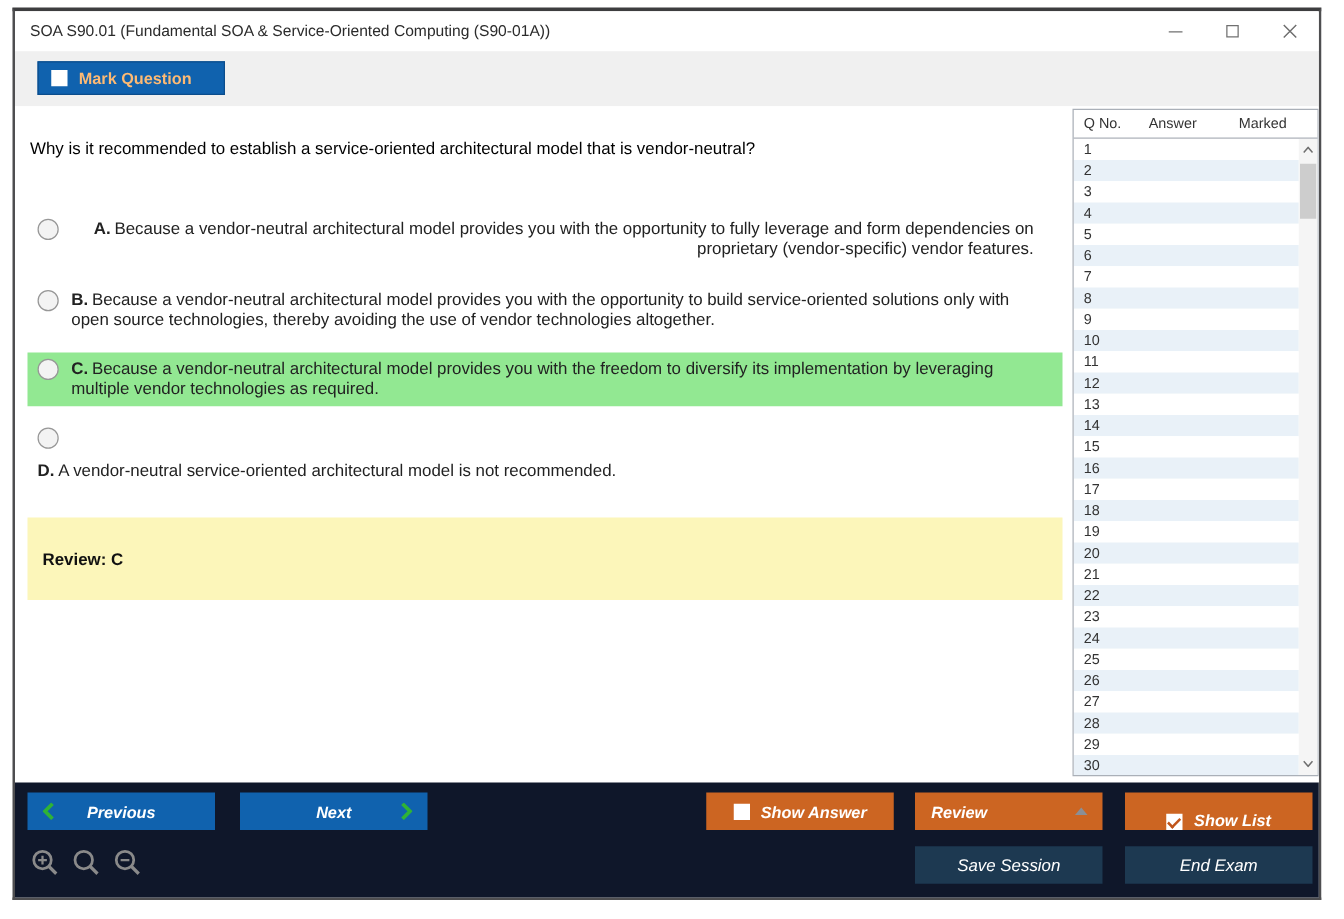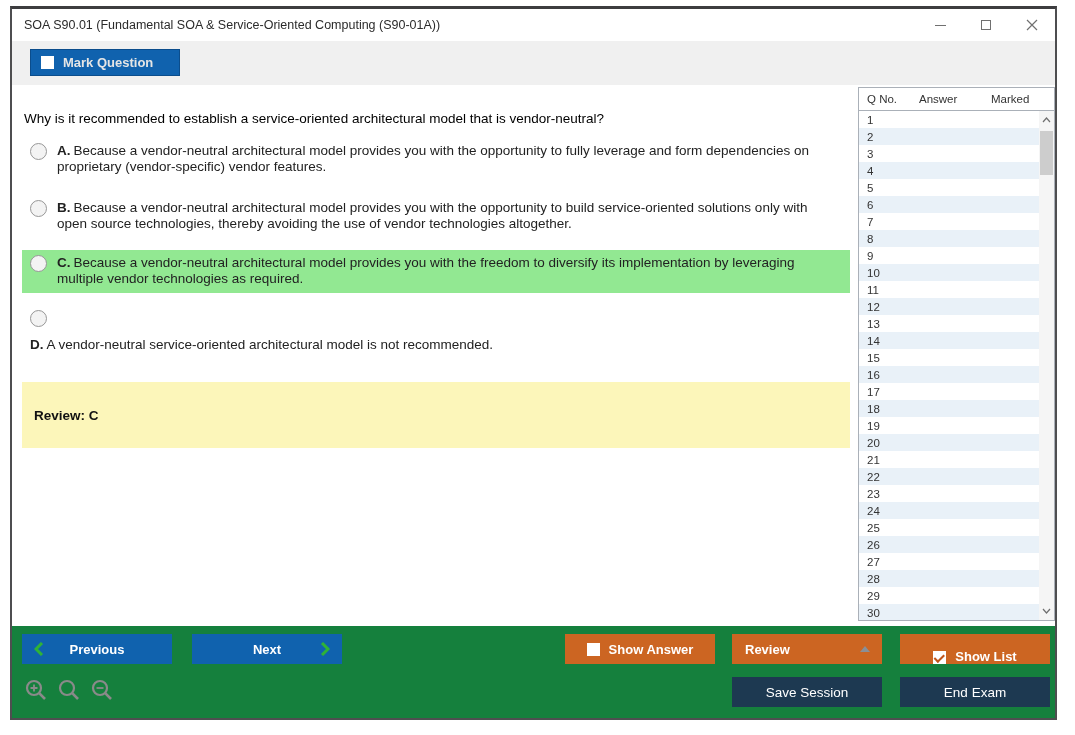--- a/index.html
+++ b/index.html
@@ -16,37 +16,37 @@
   .titlebar { height:32px; background:#fff; display:flex; align-items:center; flex:0 0 auto; }
   .title { margin-left:12px; font-size:12.5px; color:#2b2b2b; }
   .win-controls { margin-left:auto; display:flex; align-items:center; height:100%; }
   .winbtn { width:46px; height:100%; display:flex; align-items:center; justify-content:center; cursor:pointer; }
   .min-glyph { width:11px; border-top:1px solid #707070; display:inline-block; }
   .max-glyph { width:10px; height:10px; border:1px solid #707070; display:inline-block; }
 
   
   .headerband { height:44px; background:#f0f0f0; position:relative; display:flex; align-items:center; flex:0 0 auto; }
   .mark-btn { position:absolute; left:18px; top:8px; width:150px; height:27px;
-              background:#1062ae; border:1px solid #0b4d8c; color:#e5e5e5; display:flex; align-items:center;
+              background:#1062ae; border:1px solid #0b4d8c; color:#fdba74; display:flex; align-items:center;
               gap:9px; padding-left:10px; font-size:13px; font-weight:700; cursor:pointer; }
   .q-counter { position:absolute; left:0; right:210px; text-align:center; font-size:15.5px;
                font-weight:700; color:#111; }
 
   
   .cb { width:13px; height:13px; background:#fff; display:inline-flex; align-items:center; justify-content:center; flex:0 0 auto; }
   .cb.checked::after { content:""; width:8px; height:4px; border-left:2px solid #c0551b;
                        border-bottom:2px solid #c0551b; transform:rotate(-45deg) translate(0px,-1px); }
 
   
   .main { flex:1 1 auto; background:#fff; position:relative; overflow:hidden; }
   .question-col { position:absolute; left:10px; top:0; width:828px; }
   .q-text { margin:26px 0 0 2px; font-size:13.5px; color:#000000; }
 
   .option { display:flex; gap:10px; padding:5px 8px; align-items:flex-start; cursor:pointer; }
-  .opt-a { margin-top:12px; }
+  .opt-a { margin-top:44px;text-align:right; }
   .opt-b { margin-top:14px; }
   .opt-c { margin-top:12px; background:#92e892; }
   .opt-d { margin-top:12px;flex-direction:column; }
   .radio { width:17px; height:17px; border:1px solid #979797; border-radius:50%;
            background:#f3f3f3; flex:0 0 auto; margin-top:0px; }
   .opt-text { font-size:13.5px; color:#222; line-height:1.22; max-width:770px; }
   .opt-text b { margin-right:3px; }
 
   .answer-box { margin-top:24px; width:828px; height:66px; background:#fcf6ba;
                 display:flex; align-items:center; padding-left:12px;
@@ -64,21 +64,21 @@
   .rows { position:absolute; left:0; top:0; right:15px; bottom:0; }
   .qrow { height:17px; display:flex; align-items:center; font-size:11.5px; color:#333; background:#fff; cursor:pointer; }
   .qrow.alt { background:#e9f1f8; }
   .qrow .qno { margin-left:8px; }
   .vscroll { position:absolute; right:0; top:0; bottom:0; width:15px; background:#f5f5f5; }
   .scroll-arrow { position:absolute; left:0; width:15px; height:16px; display:flex; align-items:center; justify-content:center; cursor:pointer; }
   .scroll-up { top:1px; } .scroll-down { bottom:1px; }
   .scroll-thumb { position:absolute; left:1px; top:20px; width:13px; height:44px; background:#cdcdcd; cursor:pointer; }
 
   
-  .footer { height:92px; background:#15803d; position:relative; flex:0 0 auto; }
+  .footer { height:92px; background:#0f172a; position:relative; flex:0 0 auto;font-style:italic; }
   .fbtn { position:absolute; width:150px; height:30px; border:none; color:#fff; display:flex;
           align-items:center; justify-content:center; font-family:"Liberation Sans",sans-serif;
           font-size:13px; font-weight:700; cursor:pointer; }
   .blue { background:#1062ae; }
   .orange { background:#cc6522; }
   .navy { background:#1d3951; font-weight:400; font-size:13.5px; }
   .row1 { top:8px; } .row2 { top:51px; }
   .b-prev { left:10px; } .b-next { left:180px; }
   .b-show-answer { left:553px; gap:9px; }
   .b-review { left:720px; justify-content:flex-start; padding-left:13px; }

